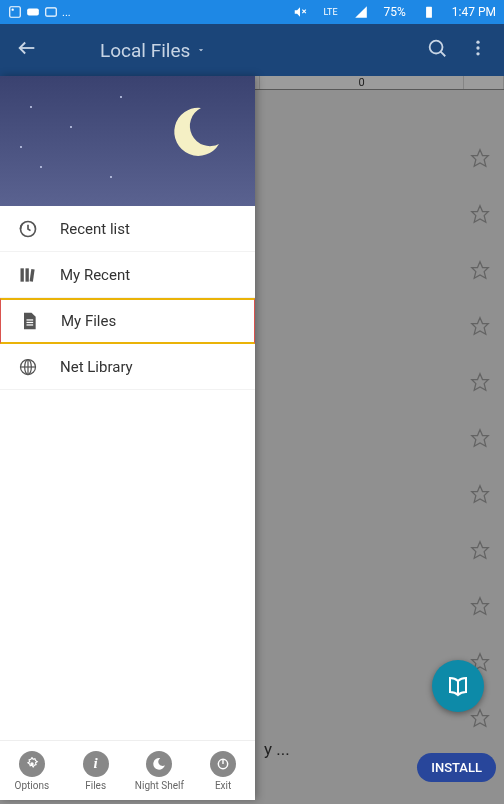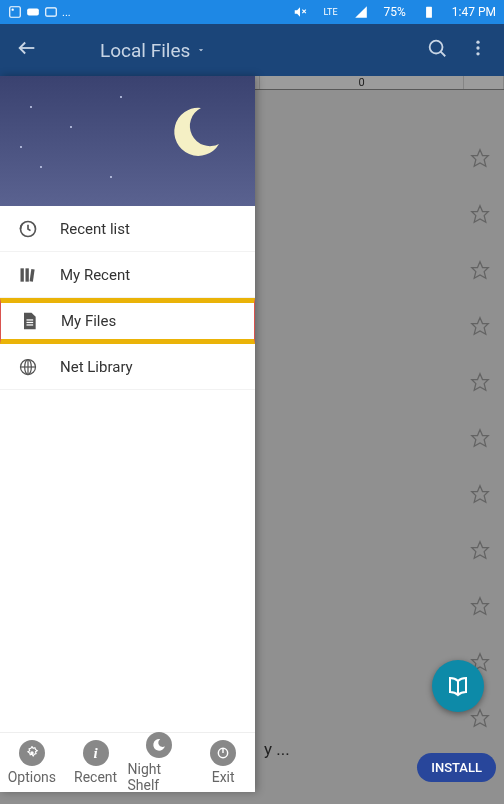--- a/index.html
+++ b/index.html
@@ -80,21 +80,21 @@
       right: 0;
       bottom: 0;
       background: rgba(0,0,0,0.35);
     }
     
     .drawer {
       position: absolute;
       top: 76px;
       left: 0;
       width: 255px;
-      bottom: 12px;
+      bottom: 4px;
       background: #fff;
       display: flex;
       flex-direction: column;
       box-shadow: 2px 0 8px rgba(0,0,0,0.3);
     }
     
     .drawer-header {
       height: 130px;
       background: linear-gradient(180deg, #3a4270 0%, #4a5280 50%, #5a6290 100%);
       position: relative;
@@ -119,21 +119,21 @@
     .drawer-item {
       height: 46px;
       display: flex;
       align-items: center;
       padding: 0 18px;
       gap: 22px;
       cursor: pointer;
       border-bottom: 1px solid #f2f2f2;
     }
     .drawer-item.highlighted {
-      border: 5px solid #eab308;
+      border: 2px solid #eab308;
       border-left: 1px solid #d9534f;
       border-right: 1px solid #d9534f;
     }
     .drawer-item-icon { width: 20px; height: 20px; color: #555; display: flex; align-items: center; justify-content: center; }
     .drawer-item-label { font-size: 15px; color: #333; }
     
     .drawer-bottom {
       height: 60px;
       display: flex;
       justify-content: space-around;
@@ -152,21 +152,21 @@
     .bottom-btn-icon {
       width: 26px;
       height: 26px;
       border-radius: 50%;
       background: #888;
       display: flex;
       align-items: center;
       justify-content: center;
       color: #fff;
     }
-    .bottom-btn-label { font-size: 14px; color: #666; }
+    .bottom-btn-label { font-size: 10px; color: #666; }
     
     .fab {
       position: absolute;
       bottom: 92px;
       right: 20px;
       width: 52px;
       height: 52px;
       border-radius: 50%;
       background: #0d8aa8;
       display: flex;
@@ -421,21 +421,21 @@
             <circle cx="12" cy="12" r="3"></circle>
             <path d="M12 1l2 3 3-1 1 3 3 2-3 2 1 3-3 1-2 3-2-3-3 1-1-3-3-2 3-2-1-3 3-1z" fill="none" stroke="#fff" stroke-width="2"></path>
           </svg>
       </div>
       <span class="bottom-btn-label">Options</span>
     </div>
     <div class="bottom-btn">
       <div class="bottom-btn-icon">
         <span style="font-family:Georgia,serif;font-style:italic;font-weight:bold;font-size:15px;">i</span>
       </div>
-      <span class="bottom-btn-label">Recent</span>
+      <span class="bottom-btn-label">Files</span>
     </div>
     <div class="bottom-btn">
       <div class="bottom-btn-icon">
         <svg width="14" height="14" viewBox="0 0 24 24" fill="#fff">
             <path d="M14 2 A10 10 0 1 0 22 14 A7 7 0 1 1 14 2 Z"></path>
           </svg>
       </div>
       <span class="bottom-btn-label">Night Shelf</span>
     </div>
     <div class="bottom-btn">

